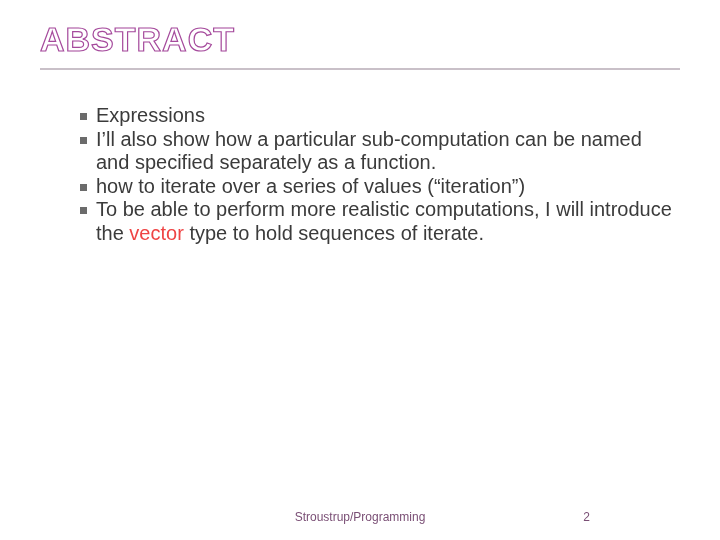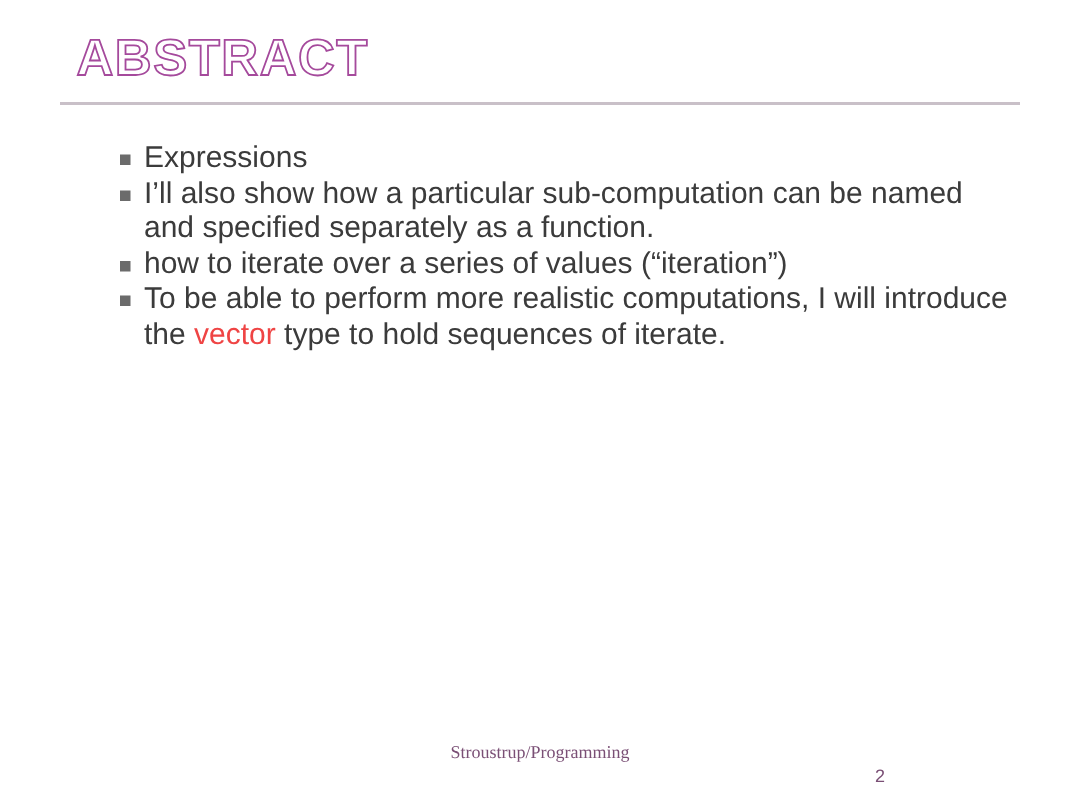--- a/index.html
+++ b/index.html
@@ -14,21 +14,21 @@
   }
   .slide {
     position: relative;
     width: 720px;
     height: 540px;
     box-sizing: border-box;
   }
   .title {
     position: absolute;
     top: 20px;
-    left: 51px;
+    left: 40px;
     font-family: "Trebuchet MS", Verdana, sans-serif;
     font-size: 34px;
     font-weight: 700;
     letter-spacing: 1px;
     color: #ffffff;
     -webkit-text-stroke: 1.2px #a54a9c;
     text-stroke: 1.2px #a54a9c;
   }
   .rule {
     position: absolute;
@@ -66,21 +66,21 @@
     content: "";
     position: absolute;
     left: 3px;
     top: calc(0.42em + 3px);
     width: 4px;
     height: 4px;
     background: #5a5a5a;
     border-radius: 50%;
   }
   .lvl2list {
-    margin: 4px 0 8px 0;
+    margin: 14px 0 8px 0;
     padding-left: 40px;
     font-size: 20px;
   }
   .lvl2 {
     margin: 0;
     padding-left: 16px;
     position: relative;
     line-height: 1.18;
   }
   .lvl2::before {
@@ -90,27 +90,26 @@
     top: 0.45em;
     width: 7px;
     height: 7px;
     background: #6b6b6b;
   }
   .kw {
     color: #ef4444;
   }
   .footer-center {
     position: absolute;
-    bottom: 31px;
+    bottom: 16px;
     left: 0;
     width: 720px;
     text-align: center;
     font-size: 12px;
     color: #7a4f75;
-    font-family: Liberation Serif, serif;
   }
   .footer-pageno {
     position: absolute;
     bottom: 16px;
     right: 130px;
     font-size: 12px;
     color: #7a4f75;
   }
 </style>
 </head>

